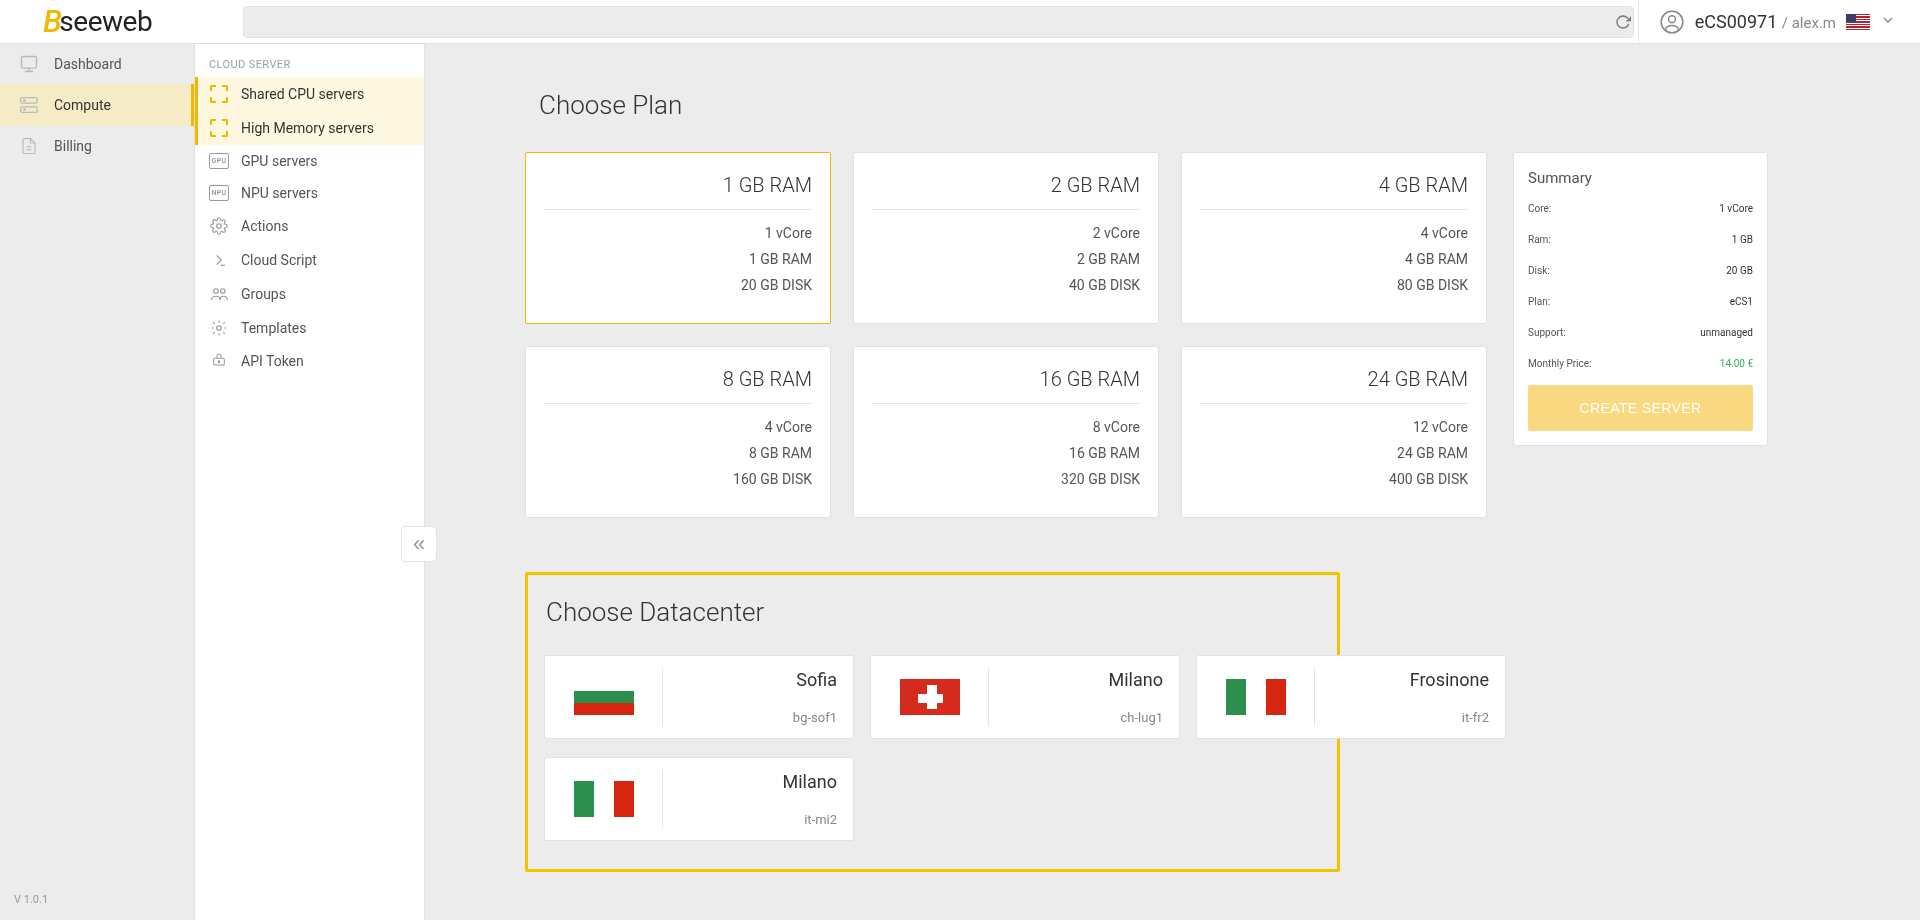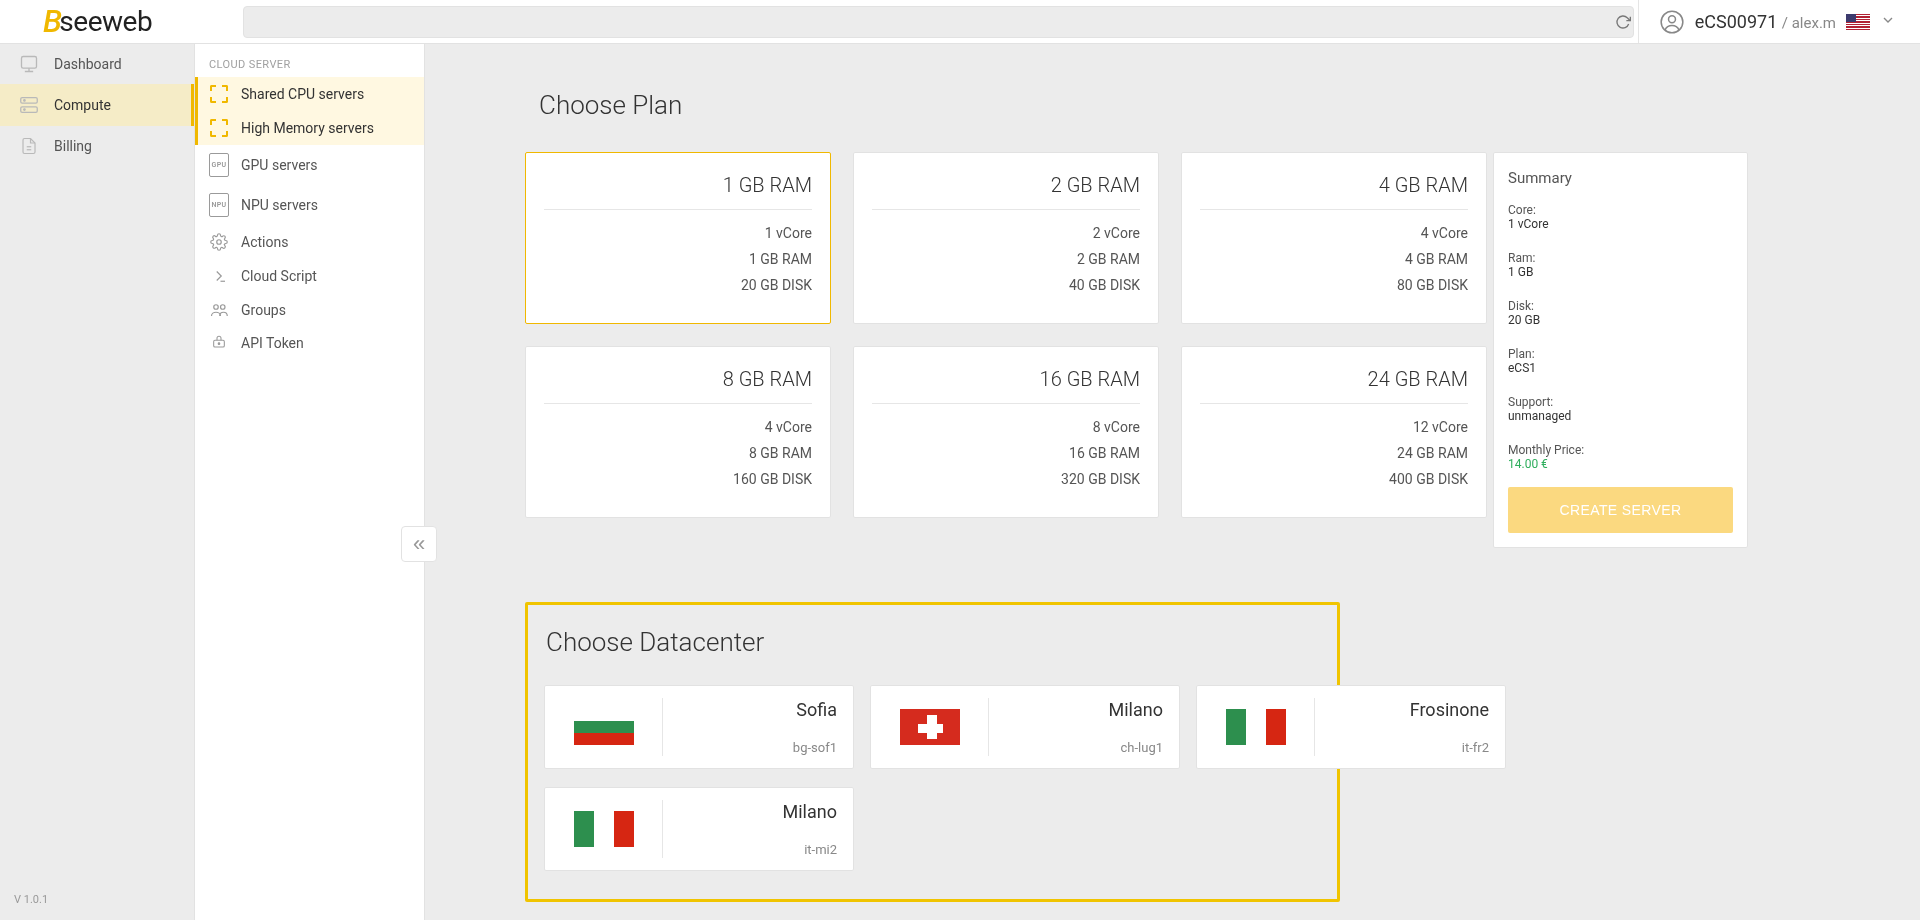--- a/index.html
+++ b/index.html
@@ -33,29 +33,29 @@
 .sb2-item { display: flex; align-items: center; gap: 12px; padding: 8px 14px; color: #555; cursor: pointer; }
 .sb2-item.highlight { background: #fff8e1; color: #333; position: relative; }
 .sb2-item.active::before, .sb2-item.highlight::before { content: ""; position: absolute; left: 0; top: 0; bottom: 0; width: 3px; background: #f0b800; }
 .sb2-item .ic { width: 20px; display: flex; justify-content: center; color: #9a9a9a; }
 .sb2-item .ic.yellow { color: #f0b800; }
 .collapse-toggle { position: absolute; right: -13px; top: 482px; width: 36px; height: 36px; background: #fff; border: 1px solid #e2e2e2; border-radius: 4px; display: flex; align-items: center; justify-content: center; color: #999; cursor: pointer; }
 
 .content { flex: 1; overflow: auto; padding: 10px 12px 40px 100px; }
 .section-title { font-size: 26px; font-weight: 300; color: #333; margin: 36px 0 32px 14px; }
 
-.plan-row { display: flex; gap: 6px; align-items: flex-start; }
+.plan-row { display: flex; gap: 26px; align-items: flex-start; }
 .plan-grid { display: grid; grid-template-columns: repeat(3, 306px); gap: 22px 22px; }
 .plan-card { background: #fff; border: 1px solid #e2e2e2; border-radius: 2px; padding: 10px 18px 14px; min-height: 172px; cursor: pointer; }
 .plan-card.selected { border: 1px solid #f0b800; }
 .plan-card .ram-head { text-align: right; font-size: 20px; font-weight: 300; color: #333; border-bottom: 1px solid #e6e6e6; padding: 10px 0 12px; margin-bottom: 10px; }
 .plan-card .spec-line { text-align: right; font-size: 14px; color: #555; padding: 5px 0; }
 
 .summary-card { background: #fff; border: 1px solid #e2e2e2; border-radius: 2px; width: 255px; padding: 16px 14px 14px; }
-.summary-row { display: flex; justify-content: space-between; padding: 10px 0; font-size: 12px; color: #333; flex-direction: column; }
+.summary-row { display: flex; justify-content: space-between; padding: 10px 0; font-size: 10px; color: #333; }
 .summary-row .label { color: #555; }
 .price-val { color: #2fae5d; }
 .create-btn { width: 100%; background: #fbd980; color: #fff; border: none; height: 46px; font-size: 14px; letter-spacing: 0.4px; border-radius: 2px; margin-top: 6px; cursor: pointer; }
 
 .datacenter-section { margin-top: 54px; border: 3.5px solid #f0c400; padding: 4px 16px 28px 16px; width: 815px; border-radius: 2px; }
 .datacenter-section .section-title { margin-left: 2px; margin-top: 18px; margin-bottom: 28px; }
 .dc-grid { display: grid; grid-template-columns: repeat(3, 310px); gap: 18px 16px; }
 .dc-card { background: #fff; border: 1px solid #e2e2e2; border-radius: 2px; display: flex; align-items: center; height: 84px; cursor: pointer; justify-content: center; }
 .dc-flag-wrap { width: 118px; display: flex; align-items: center; justify-content: center; border-right: 1px solid #e6e6e6; height: 58px; }
 .dc-flag-wrap .flag { width: 60px; height: 36px; }
@@ -65,21 +65,21 @@
 
 
 .flag-bg { background: linear-gradient(#fff 0 33.3%, #2d8f4e 33.3% 66.6%, #d62612 66.6% 100%); }
 .flag-ch { background: #d52b1e; position: relative; }
 .flag-ch::before { content: ""; position: absolute; left: 46%; top: 18%; width: 10px; height: 64%; background: #fff; }
 .flag-ch::after { content: ""; position: absolute; top: 42%; left: 30%; height: 9px; width: 42%; background: #fff; }
 .flag-it { background: linear-gradient(90deg, #2d8f4e 0 33.3%, #fff 33.3% 66.6%, #d62612 66.6% 100%); }
 
 .ic svg { display: block; }
 .chip-icon { width: 18px; height: 18px; border: 2px dashed currentColor; border-radius: 2px; }
-.chip-gpu { width: 20px; height: 24px; border: 1.5px solid currentColor; border-radius: 2px; font-size: 7px; display: flex; align-items: center; justify-content: center; letter-spacing: 0.3px; font-weight: 600; }
+.chip-gpu { width: 20px; height: 16px; border: 1.5px solid currentColor; border-radius: 2px; font-size: 7px; display: flex; align-items: center; justify-content: center; letter-spacing: 0.3px; font-weight: 600; }
 .icon-chevrons { font-size: 22px; font-family: sans-serif; }
 .chevron-down { color: #888; }
 </style>
 </head>
 <body>
 
 <div class="topbar">
   <div class="logo">
     <span class="b">B</span>
       <span>seeweb</span>
@@ -202,20 +202,29 @@
               <circle cx="8" cy="8" r="3"></circle>
               <circle cx="17" cy="8" r="3"></circle>
               <path d="M2 20c0-3 3-5 6-5s6 2 6 5"></path>
               <path d="M13 20c0-3 2-5 5-5s5 2 5 5"></path>
             </svg>
           </span>
           <span>Groups</span>
         </div>
         <div class="sb2-item">
           <span class="ic">
+            <svg width="18" height="18" viewBox="0 0 24 24" fill="none" stroke="currentColor" stroke-width="1.6">
+              <circle cx="12" cy="12" r="3"></circle>
+              <path d="M12 2v3M12 19v3M4.2 4.2l2.1 2.1M17.7 17.7l2.1 2.1M2 12h3M19 12h3M4.2 19.8l2.1-2.1M17.7 6.3l2.1-2.1"></path>
+            </svg>
+          </span>
+          <span>Templates</span>
+        </div>
+        <div class="sb2-item">
+          <span class="ic">
             <svg width="20" height="16" viewBox="0 0 24 24" fill="none" stroke="currentColor" stroke-width="1.6">
               <rect x="4" y="8" width="16" height="10" rx="2"></rect>
               <path d="M9 8V5a3 3 0 0 1 6 0v3"></path>
               <circle cx="12" cy="13" r="1.2" fill="currentColor"></circle>
             </svg>
           </span>
           <span>API Token</span>
         </div>
       </div>
     <div class="collapse-toggle">

